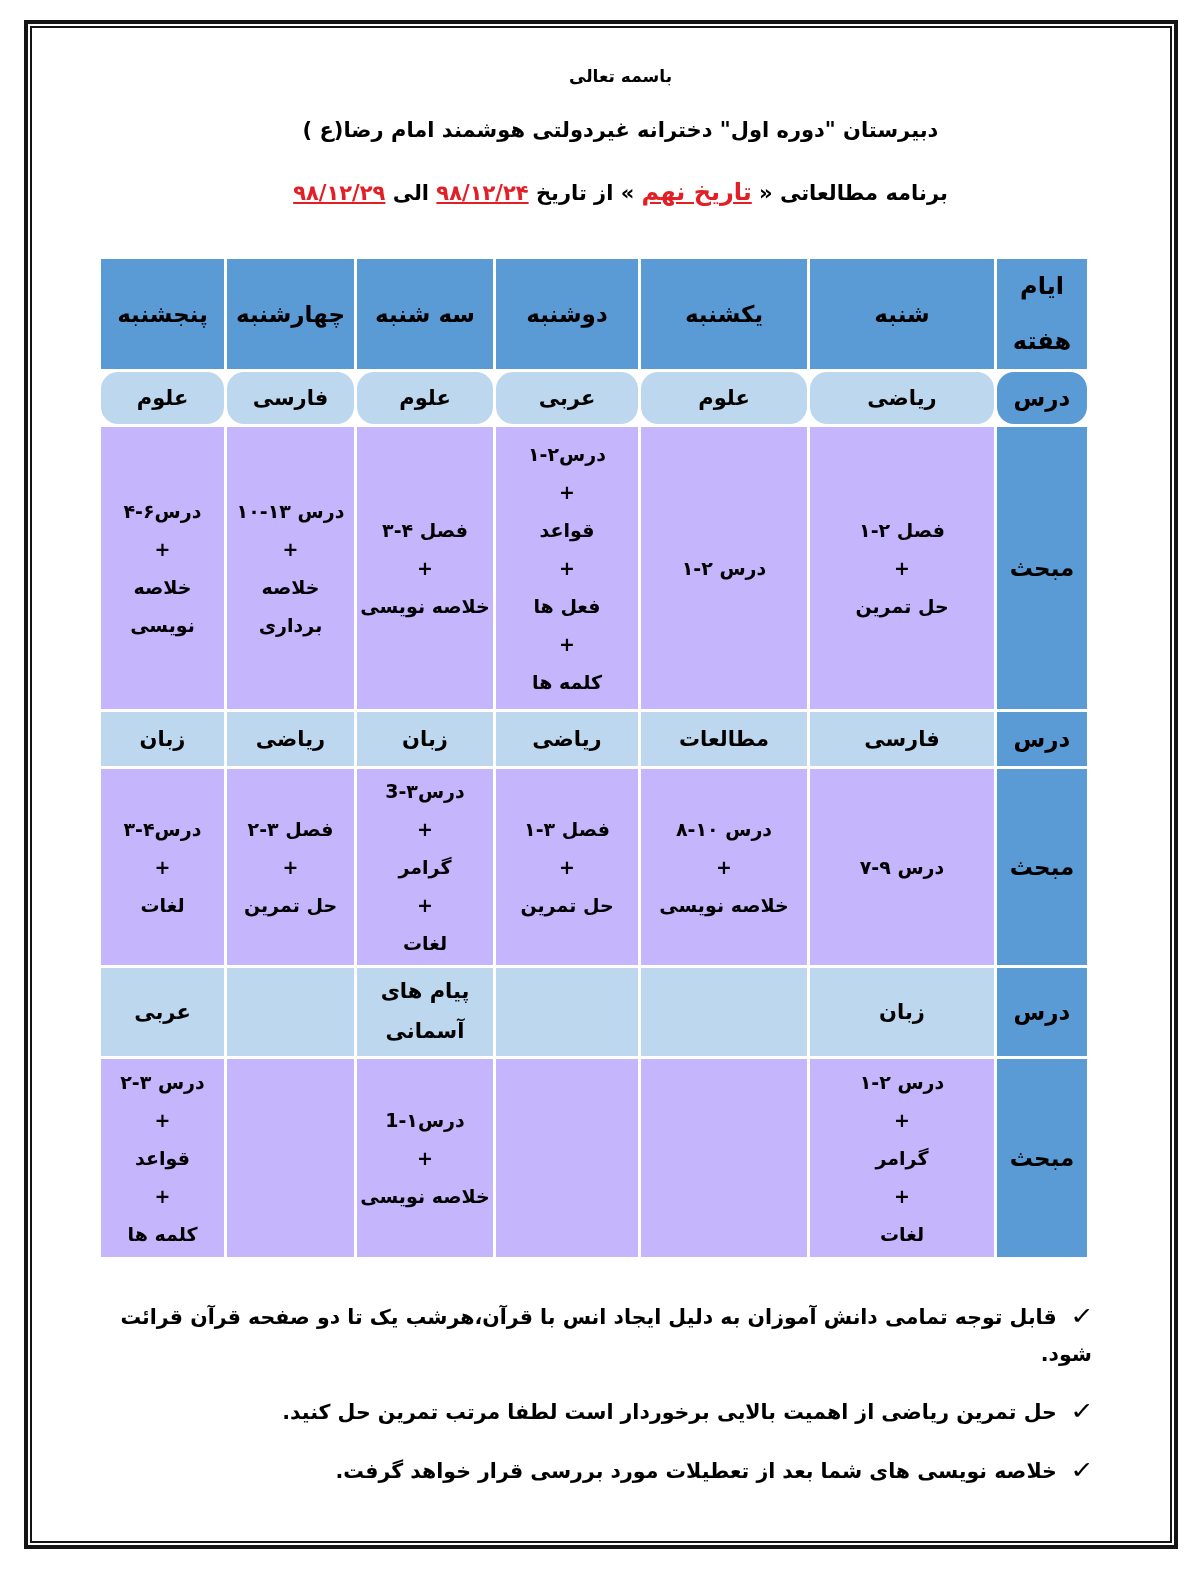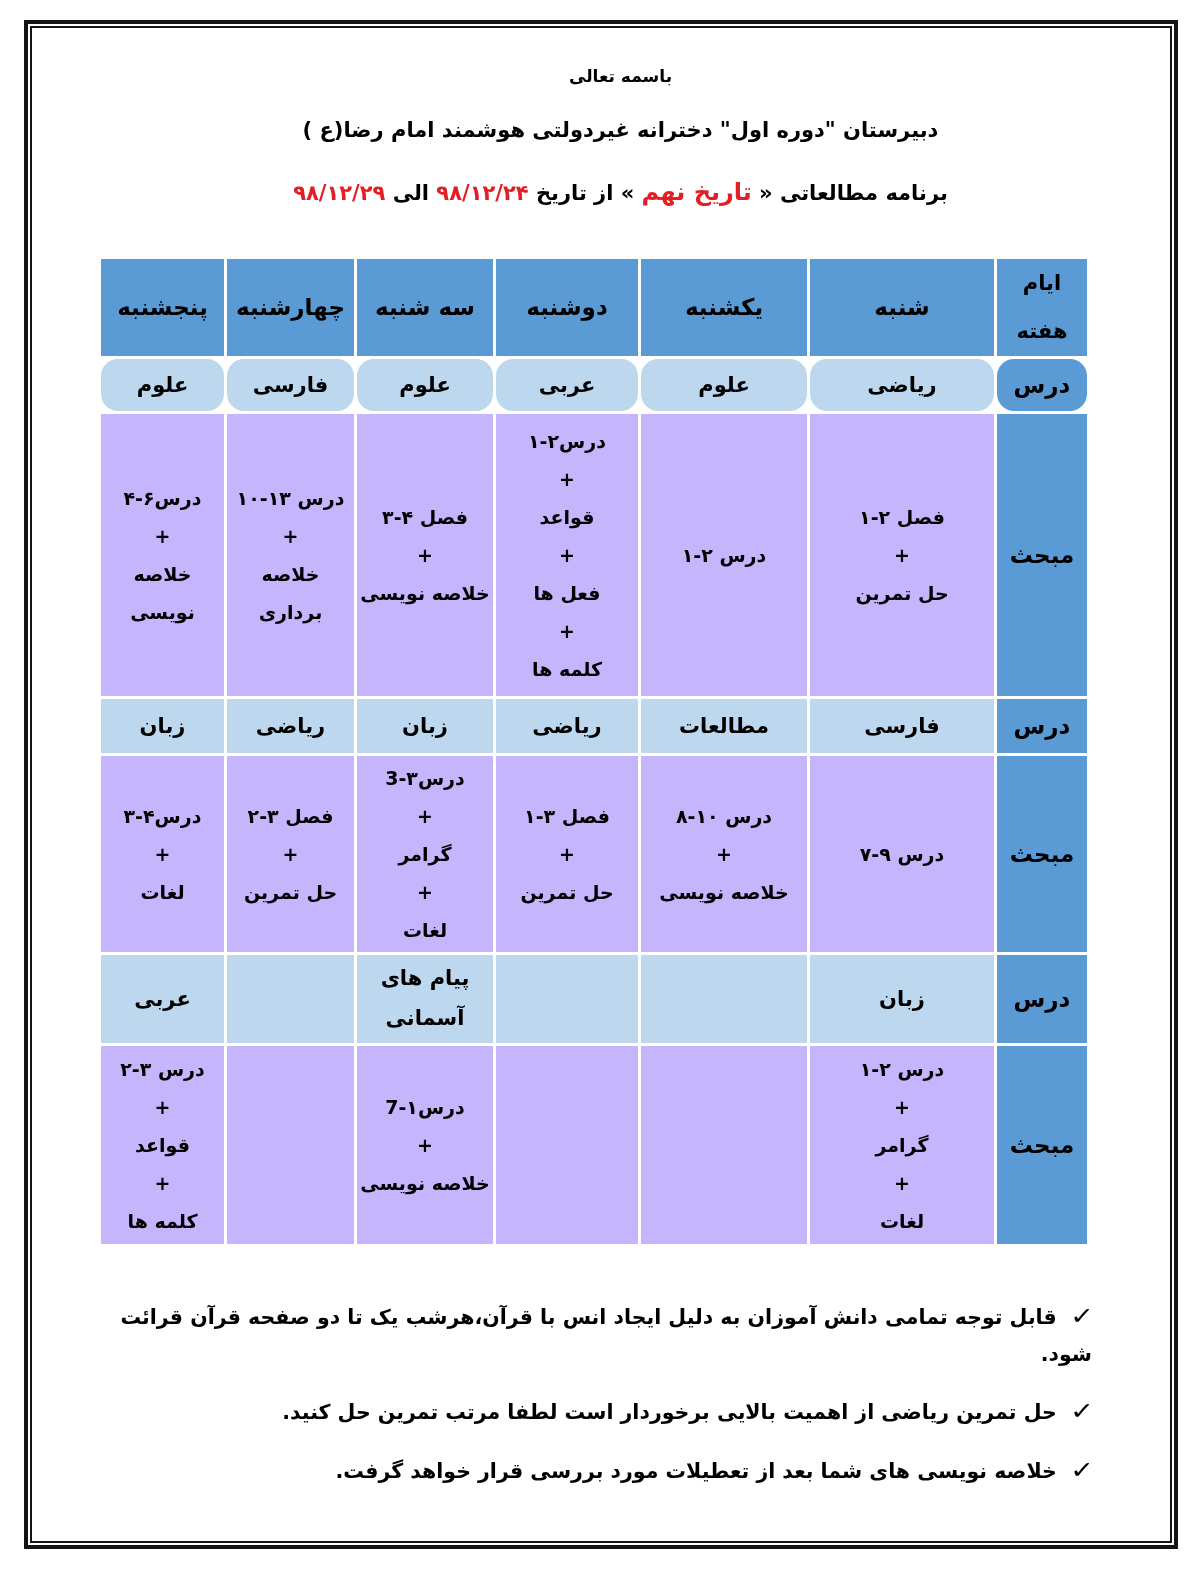--- a/index.html
+++ b/index.html
@@ -17,34 +17,34 @@
   .logo { position:absolute; left:88px; top:52px; width:110px; height:165px; text-align:center; }
   .logo svg { display:block; margin:0 auto; }
   .logo-caption { font-weight:bold; font-size:21px; color:#000; letter-spacing:-1px;
     margin-top:-2px; transform:scaleY(1.05); }
 
   
   .titles { position:absolute; top:0; left:0; width:1200px; text-align:center; color:#000;padding-left:41px; }
   .bismillah { margin-top:66px; font-size:17px; font-weight:bold; }
   .school-name { margin-top:32px; font-size:21px; font-weight:bold; }
   .program-line { margin-top:36px; font-size:21px; font-weight:bold; }
-  .program-line .red { color:#e31e24; }
+  .program-line .red { color:#e31e24;text-decoration:underline; }
   .program-line .grade { font-size:24px; }
 
   
   .tbl-wrap { position:absolute; top:256px; left:110px; width:980px; }
   table.schedule { width:980px; border-collapse:separate; border-spacing:3px;
     table-layout:fixed; direction:rtl; background:#fff; }
   table.schedule td { text-align:center; vertical-align:middle; color:#000;
     font-weight:bold; overflow:hidden; }
   .c-label { background:#5b9bd5; }
   .c-hdr   { background:#5b9bd5; font-size:23px;margin-top:20px; }
   .c-lesson{ background:#bdd7ee; font-size:21px; }
   .c-topic { background:#c4b5fd; font-size:19px; line-height:2.0; white-space:pre-line; }
-  .corner  { font-size:21px; line-height:2.3; white-space:pre-line; }
+  .corner  { font-size:24px; line-height:2.3; white-space:pre-line; }
   .lbl-txt { font-size:23px; }
   .r-hdr td    { height:94px; }
   .r-lesson td { height:52px;border-radius:17px; }
   .r-topic1 td { height:282px; }
   .r-lesson2 td{ height:54px; }
   .r-topic2 td { height:196px; }
   .r-lesson3 td{ height:88px; }
   .c-lesson.multiline { white-space:pre-line; line-height:1.9; }
   .r-topic3 td { height:198px; }
 
@@ -175,21 +175,21 @@
       </tr>
       <tr class="r-topic3">
         <td class="c-label lbl-txt">مبحث</td>
         <td class="c-topic">درس ۲-۱
 +
 گرامر
 +
 لغات</td>
         <td class="c-topic"></td>
         <td class="c-topic"></td>
-        <td class="c-topic">درس۱-7
+        <td class="c-topic">درس۱-1
 +
 خلاصه نویسی</td>
         <td class="c-topic"></td>
         <td class="c-topic">درس ۳-۲
 +
 قواعد
 +
 کلمه ها</td>
       </tr>
     </tbody>

